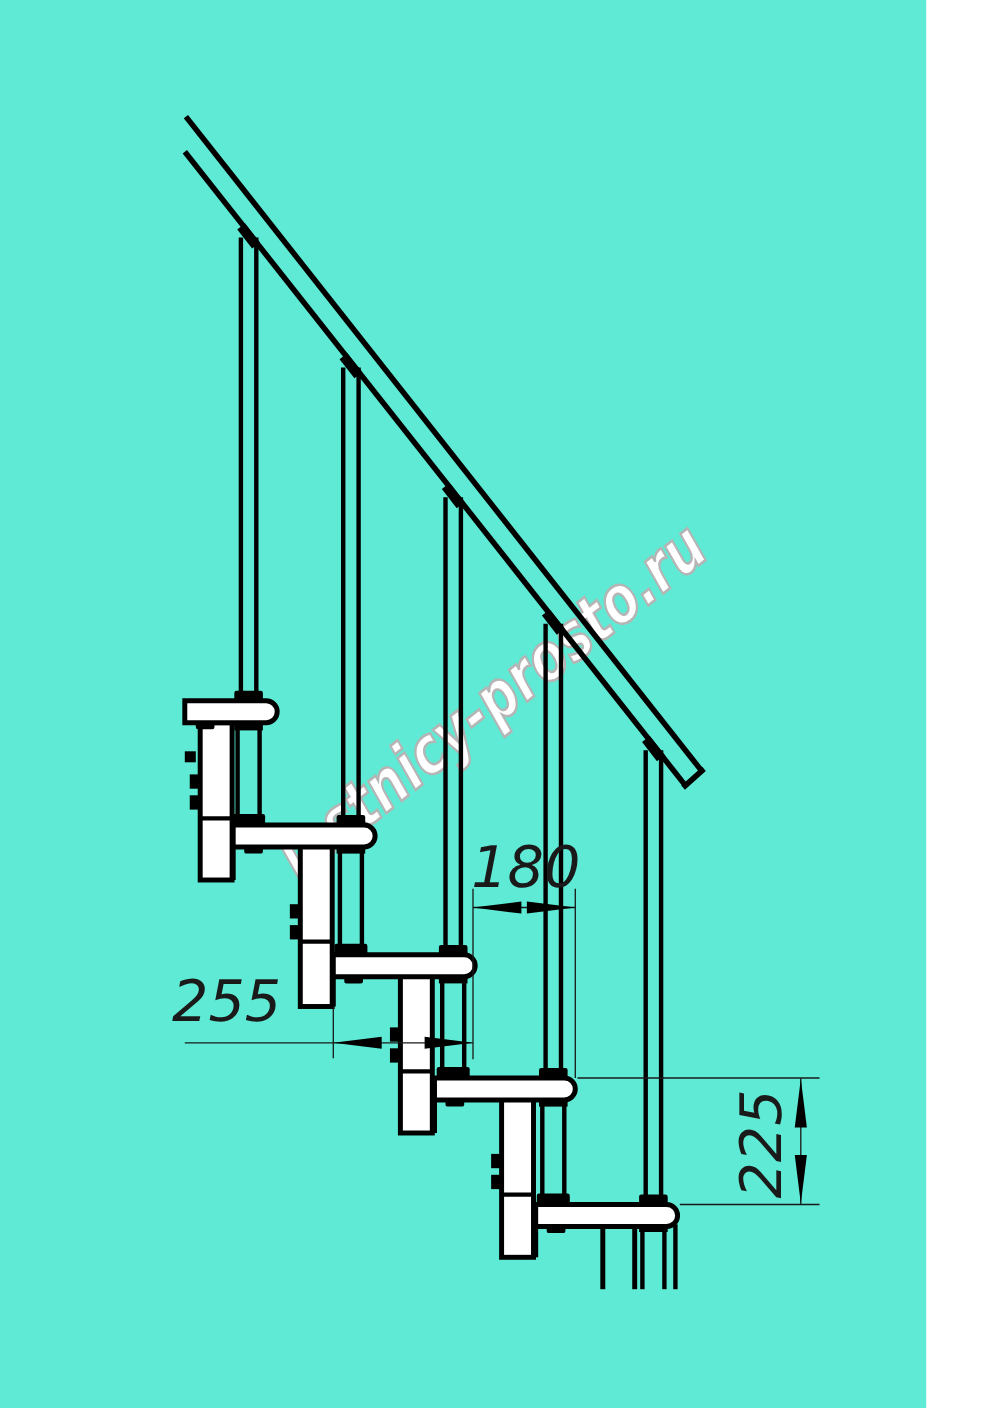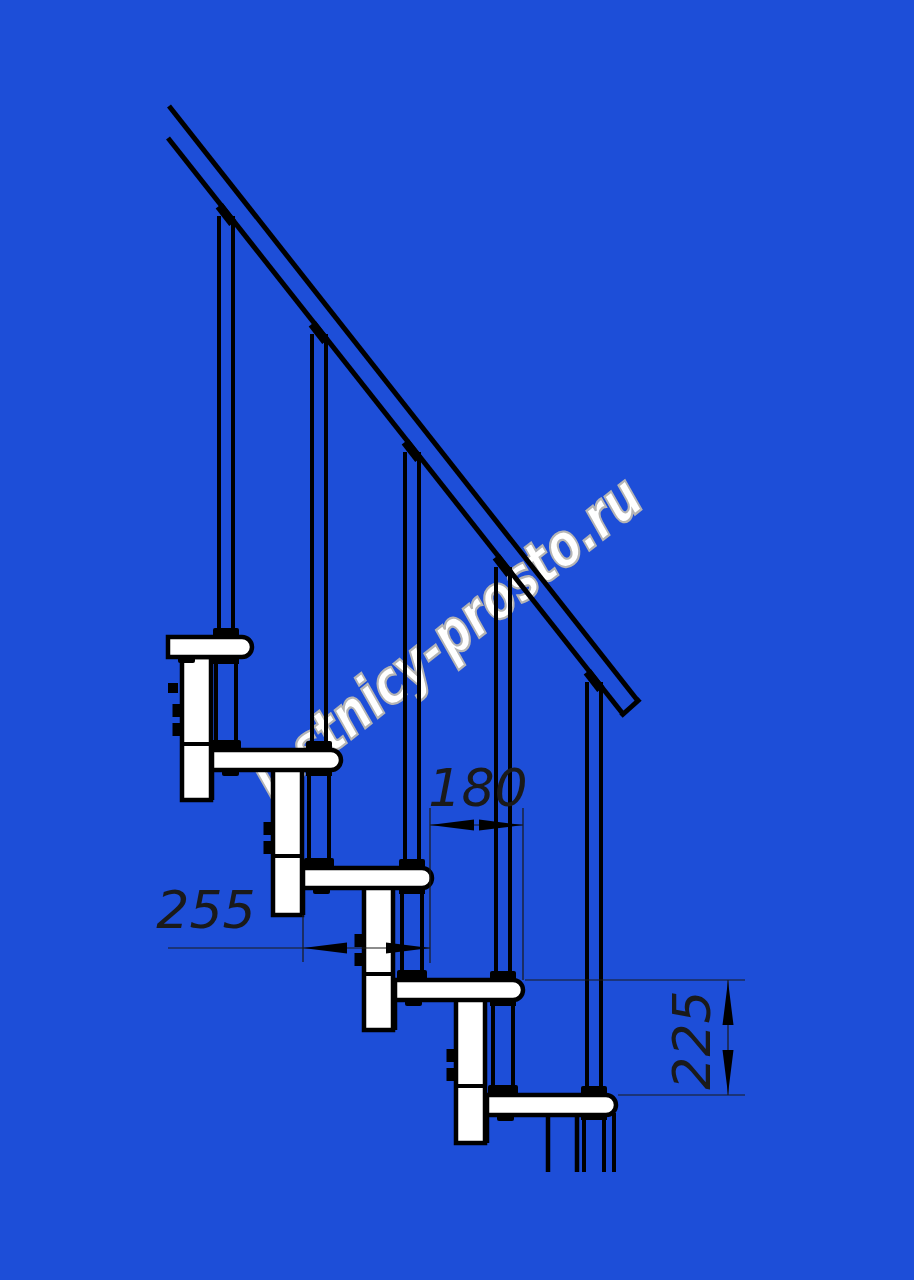--- a/index.html
+++ b/index.html
@@ -3,23 +3,23 @@
 <meta charset="utf-8">
 <style>
   html, body {
     margin: 0;
     padding: 0;
     background: #ffffff;
     font-family: "DejaVu Sans", sans-serif;
   }
   .canvas {
     position: relative;
-    width: 914px;
+    width: 842px;
     height: 1280px;
-    background: #1d4ed8;
+    background: #5eead4;
     overflow: hidden;
   }
   svg { display: block; }
   .mainline { stroke: #000000; fill: none; }
   .thin { stroke: #1a1a1a; stroke-width: 1.2; fill: none; }
   .blackfill { fill: #000000; stroke: none; }
   .whiteShape { fill: #ffffff; stroke: #000000; }
   .dimtext {
     font-family: "DejaVu Sans", sans-serif;
     font-style: italic;

